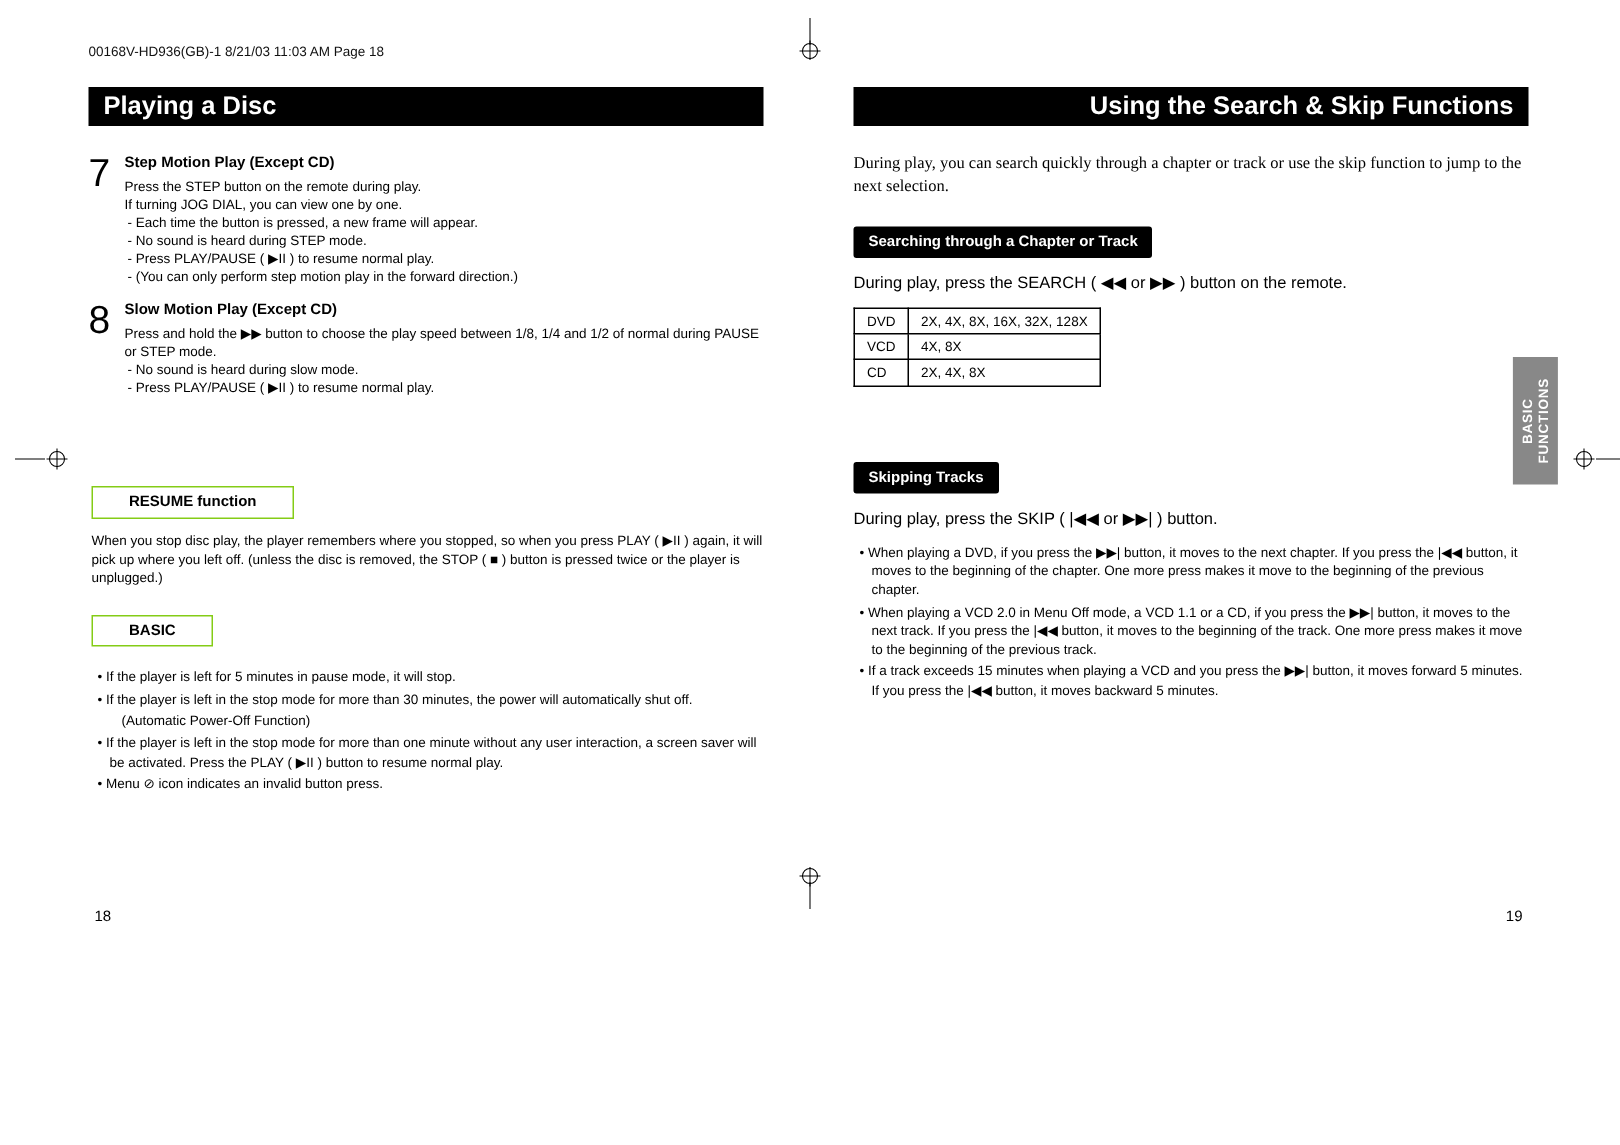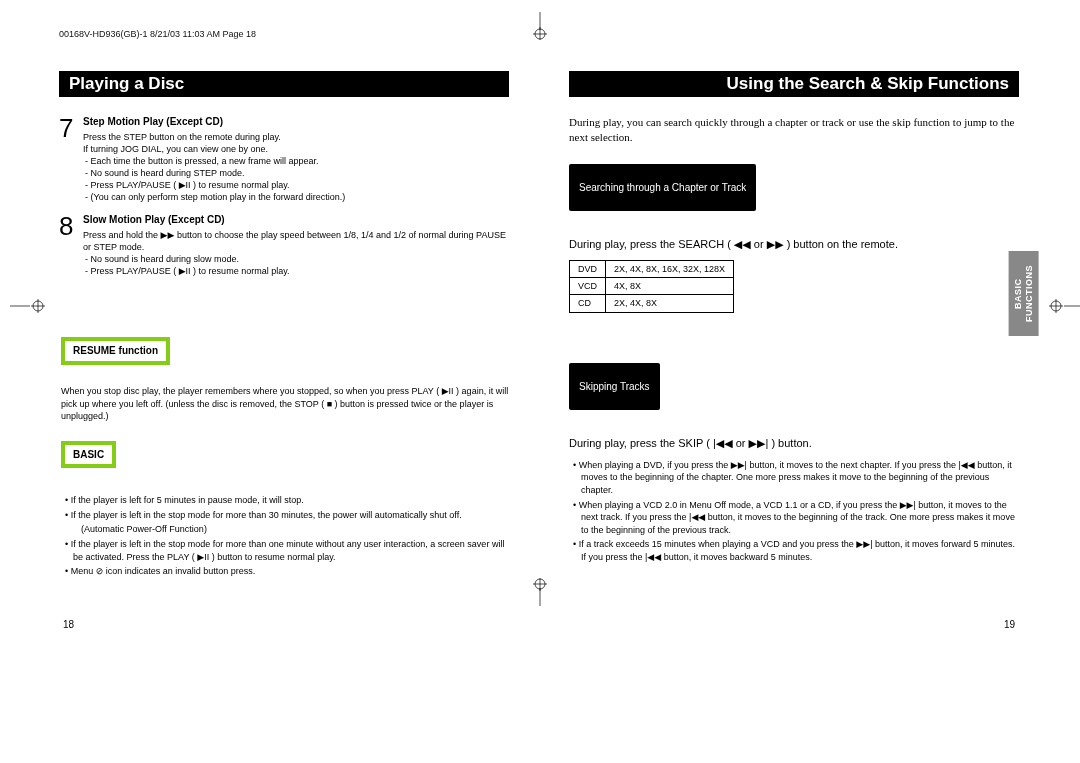--- a/index.html
+++ b/index.html
@@ -6,21 +6,21 @@
   body {
     background: #fff;
     font-family: Arial, Helvetica, sans-serif;
     width: 1080px;
     height: 763px;
     position: relative;
   }
   .page-spread {
     position: absolute;
     left: 59px;
-    top: 71px;
+    top: 58px;
     width: 960px;
     height: 500px;
     display: flex;
     gap: 60px;
     justify-content: flex-end;
   }
   .page {
     width: 450px;
     position: relative;
     font-size: 10px;
@@ -55,44 +55,44 @@
     line-height: 1;
     font-family: Arial, sans-serif;
   }
   .step-body { flex: 1; }
   .step-title { font-weight: bold; font-size: 10px; margin-bottom: 2px; }
   .step-desc { font-size: 9px; line-height: 1.35; }
   .bullet-list { margin-top: 0; }
   .bullet-list .b { font-size: 9px; padding-left: 8px; text-indent: -6px; line-height: 1.35; }
   .bullet-list .b::before { content: "- "; }
   .box-label {
-    border: 4px solid #84cc16;
+    border: 1px solid #84cc16;
     display: inline-block;
-    padding: 3px 8px;
+    padding: 3px 24px;
     font-size: 10px;
     font-weight: bold;
-    margin-bottom: 20px;
+    margin-bottom: 8px;
   }
   .section-block { margin-top: 28px; margin-left: 2px; }
   .body-text { font-size: 9px; line-height: 1.4; }
   .note-list { margin-top: 6px; }
   .note-list .n { font-size: 9px; padding-left: 12px; text-indent: -8px; line-height: 1.4; margin-bottom: 2px;}
   .note-list .n::before { content: "• "; }
   .note-list .n.sub { padding-left: 20px; text-indent: 0; }
   .note-list .n.sub::before { content: ""; }
   .intro { font-size: 11px; line-height: 1.4; margin-bottom: 18px; margin-top:4px;font-family:Liberation Serif, serif; }
   .black-pill {
     background: #000;
     color: #fff;
     display: inline-block;
-    padding: 17px 10px;
+    padding: 4px 10px;
     font-size: 10px;
-    font-weight: normal;
+    font-weight: bold;
     border-radius: 2px;
-    margin-bottom: 26px;
+    margin-bottom: 10px;
   }
   .instr { font-size: 11px; margin-bottom: 8px; }
   .speed-table {
     border: 1px solid #000;
     border-collapse: collapse;
     font-size: 9px;
     margin-top: 8px;
   }
   .speed-table td {
     border: 1px solid #000;

